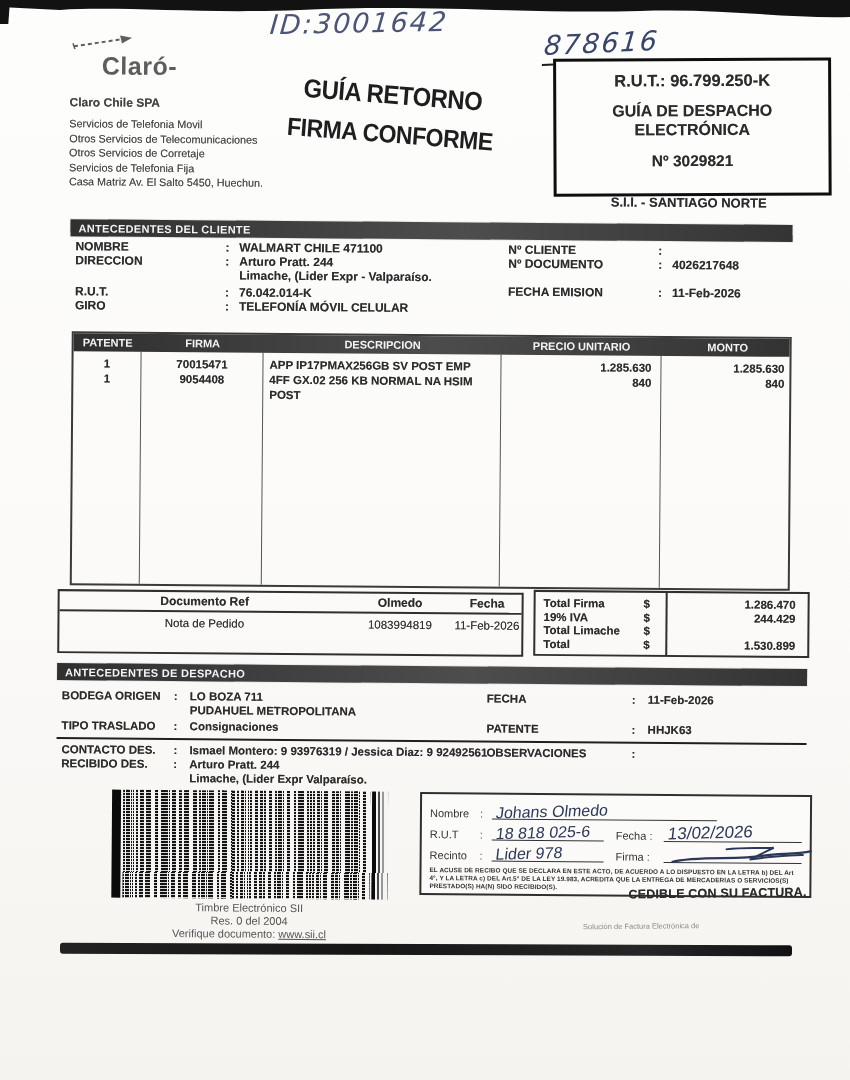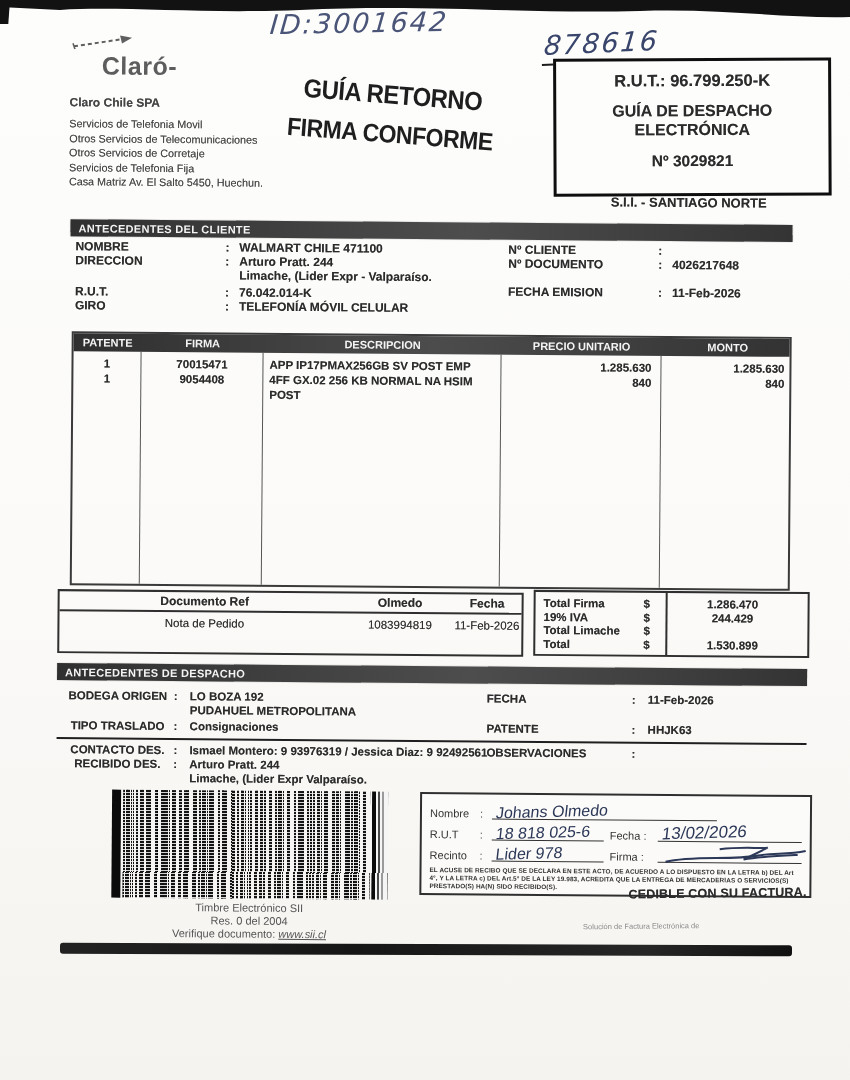--- a/index.html
+++ b/index.html
@@ -75,53 +75,53 @@
   #docref-row{display:grid;grid-template-columns:290px 101px 73px;font-size:11.5px;
       padding-top:5px;}
   #docref-row div{text-align:center;}
   
   #totals{position:absolute;left:536px;top:589px;width:276px;height:66px;
       border:2px solid #2f2f2f;box-sizing:border-box;padding:5px 6px 0 8px;}
   #totals .vline{position:absolute;left:130px;top:0;bottom:0;border-left:2px solid #2f2f2f;}
   .trow{display:flex;font-size:11.5px;font-weight:bold;line-height:13.5px;}
   .trow .tl{width:100px;}
   .trow .tc{width:26px;}
-  .trow .tv{flex:1;text-align:center;padding-right:6px;}
+  .trow .tv{flex:1;text-align:right;padding-right:6px;}
   
   #despacho{position:absolute;left:60px;top:666px;width:750px;height:122px;}
   #desp-divider{position:absolute;left:0;top:74px;width:750px;border-top:2.5px solid #1f1f1f;}
   .drow{position:absolute;display:flex;font-size:11.5px;font-weight:bold;white-space:nowrap;}
-  .drow .lab{width:112px;text-align:center;}
+  .drow .lab{width:112px;}
   .drow .labw{width:145px;}
   .drow .col{width:16px;}
   
   #barcode{position:absolute;left:116px;top:792px;width:276px;height:108px;display:flex;
       background:#f7f6f4;}
   .bc-left{width:9px;background:#0b0b0b;}
   .bc-noise{flex:1;margin:0 2px;
     background-color:#f7f6f4;
     background-image:
       repeating-linear-gradient(0deg,rgba(246,245,243,.85) 0 1px,rgba(246,245,243,0) 1px 3px),
       repeating-linear-gradient(90deg,#151515 0 2px,transparent 2px 4px,#151515 4px 7px,transparent 7px 8px,#151515 8px 9px,transparent 9px 13px,#151515 13px 15px,transparent 15px 19px),
       repeating-linear-gradient(90deg,transparent 0 3px,#101010 3px 5px,transparent 5px 10px,#101010 10px 11px,transparent 11px 17px,#101010 17px 20px,transparent 20px 23px),
       repeating-linear-gradient(90deg,transparent 0 33px,#000 33px 35px,transparent 35px 66px);}
   .bc-right{width:16px;background:repeating-linear-gradient(90deg,#0b0b0b 0 4px,#f5f5f5 4px 6px,#4a4a4a 6px 8px,#f5f5f5 8px 10px,#9a9a9a 10px 12px,#f5f5f5 12px 16px);}
   #timbre{position:absolute;left:96px;top:903px;width:316px;text-align:center;
       font-size:11px;color:#555;line-height:13px;}
-  #timbre .url{text-decoration:underline;font-style:italic;}
+  #timbre .url{text-decoration:underline;}
   
   #receipt{position:absolute;left:424px;top:792px;width:392px;border:2px solid #2f2f2f;
       box-sizing:border-box;padding:4px 8px 4px 8px;background:rgba(253,253,252,.6);}
   .r-row{display:flex;align-items:flex-end;height:21px;font-size:11px;color:#333;}
   .r-lab{width:50px;}
   .r-col{width:12px;}
   .r-field{border-bottom:1.5px solid #333;position:relative;height:19px;}
   .r-f1{width:225px;}
   .r-f2{width:112px;}
-  .r-mid{width:48px;padding-left:6px;}
+  .r-mid{width:48px;padding-left:6px;margin-left:6px;}
   .r-f3{flex:1;}
   .r-hw{position:absolute;left:4px;bottom:-2px;font-size:16px;white-space:nowrap;
       transform:rotate(-2deg) skewX(-8deg);color:#2c3858;}
   #legal{margin-top:5px;font-size:6.4px;line-height:7.8px;color:#333;font-weight:bold;
       letter-spacing:.1px;}
   #cedible{position:absolute;left:633px;top:884px;font-size:12.5px;font-weight:bold;
       letter-spacing:.2px;transform:rotate(-1.2deg);}
   #footer-note{position:absolute;left:588px;top:920px;font-size:7.5px;color:#8a8a8a;
       transform:rotate(-1deg);}
 </style>
@@ -278,21 +278,21 @@
         <span class="tc">$</span>
         <span class="tv">1.530.899</span>
       </div>
     </div>
 
     <div id="despacho" class="ink">
       <div class="bar">ANTECEDENTES DE DESPACHO</div>
       <div class="drow" style="left:5px;top:26px;">
         <span class="lab">BODEGA ORIGEN</span>
         <span class="col">:</span>
-        <span>LO BOZA 192</span>
+        <span>LO BOZA 711</span>
       </div>
       <div class="drow" style="left:133px;top:40px;">
         <span>PUDAHUEL   METROPOLITANA</span>
       </div>
       <div class="drow" style="left:5px;top:56px;">
         <span class="lab">TIPO TRASLADO</span>
         <span class="col">:</span>
         <span>Consignaciones</span>
       </div>
       <div class="drow" style="left:430px;top:26px;">

